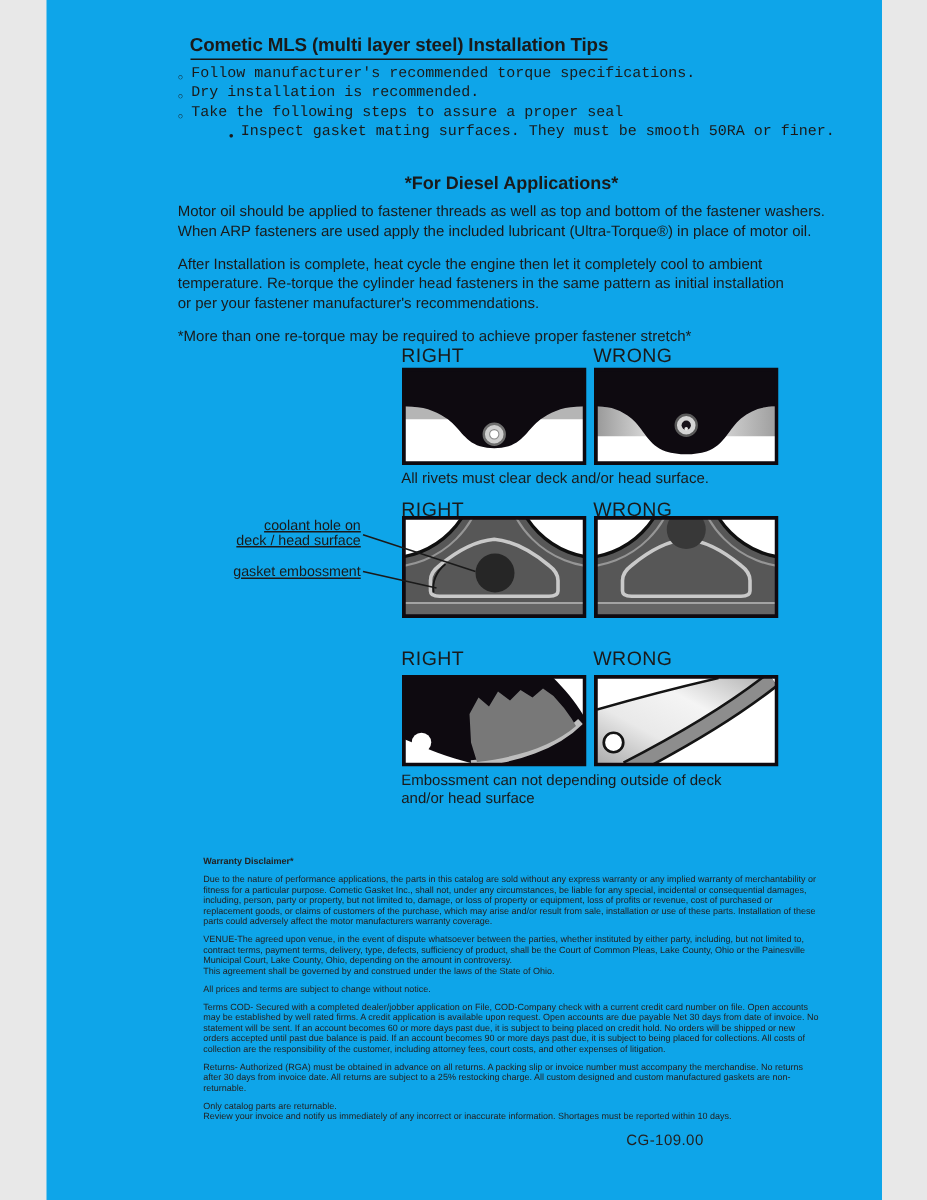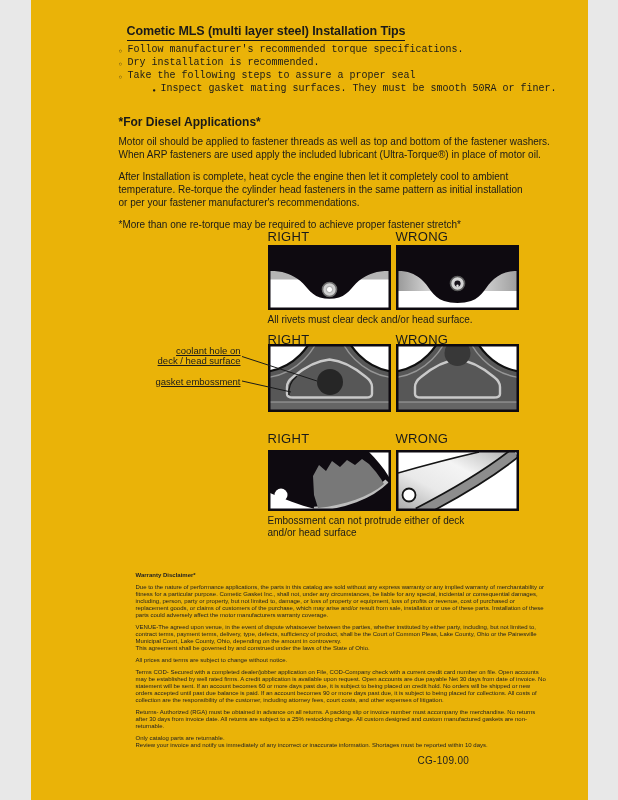--- a/index.html
+++ b/index.html
@@ -1,30 +1,30 @@
 <!DOCTYPE html>
 <html><head>
 <meta charset="utf-8">
 <style>
   html,body{margin:0;padding:0;background:#e8e8e8;}
   .page{
-    position:relative;width:557px;height:800px;margin:0 auto;background:#eab308;
+    position:relative;width:557px;height:800px;margin:0 auto;background:#0ea5e9;
     font-family:"Liberation Sans","DejaVu Sans",sans-serif;color:#1a1a1a;overflow:hidden;
   }
   .abs{position:absolute;}
   .title{
     font-size:12.5px;font-weight:bold;letter-spacing:-0.1px;
     border-bottom:1.5px solid #151515;padding-bottom:2px;display:inline-block;
   }
   .bullets{font-size:10px;line-height:13px;}
   .b1{position:relative;padding-left:9px;}
   .b1::before{content:"○";position:absolute;left:0;top:2px;font-size:6px;}
   .b2{position:relative;padding-left:8px;margin-left:34px;}
   .b2::before{content:"●";position:absolute;left:0;top:2px;font-size:5.5px;}
-  .diesel-h{font-size:12px;font-weight:bold;margin:0 0 6px 0;}
+  .diesel-h{font-size:12px;font-weight:bold;margin:0 0 6px 0;text-align:center;}
   .para{font-size:10px;line-height:13px;margin:0 0 9px 0;white-space:pre-line;width:440px;}
   .dg{position:absolute;}
   .dg-head{position:absolute;top:0;width:123px;text-align:left;font-size:13px;letter-spacing:.3px;}
   .panel{position:absolute;}
   .caption{position:absolute;font-size:10px;line-height:11.5px;white-space:pre-line;}
   .lab{position:absolute;width:100px;text-align:right;font-size:9.5px;line-height:9.5px;white-space:pre-line;text-decoration:underline;}
   .overlay{position:absolute;left:0;top:0;pointer-events:none;}
   .legal{font-size:6px;line-height:7px;color:#222;width:412px;}
   .legal p{margin:0 0 5px 0;white-space:pre-line;}
   .legal-h{font-weight:bold;font-size:6px;margin:0 0 5px 0;}
@@ -197,21 +197,21 @@
         <rect x="2" y="2" width="119" height="57" fill="#ffffff"></rect>
         <path d="M2,23 C30,15 57,8 83,2 L112,2 C86,24 57,45 26,61 L2,61 Z" fill="url(#g3)"></path>
         <path d="M2,23 C30,15 57,8 83,2" stroke="#141414" stroke-width="1.6" fill="none"></path>
         <path d="M22,63 C55,46 90,26 119,3" stroke="#141414" stroke-width="12" fill="none"></path>
         <path d="M22,63 C55,46 90,26 119,3" stroke="#8d8d8d" stroke-width="8.5" fill="none"></path>
         <circle cx="13" cy="45" r="6.5" fill="#ffffff" stroke="#141414" stroke-width="1.8"></circle>
       </g>
       <rect x="1.25" y="1.25" width="120.5" height="58.5" fill="none" stroke="#0e0a10" stroke-width="2.5"></rect>
     </svg>
 
-    <div class="caption" style="left:0;top:84px;">Embossment can not protrude either of deck
+    <div class="caption" style="left:0;top:84px;">Embossment can not depending outside of deck
 and/or head surface</div>
   </div>
 
   <div class="abs legal" style="left:105px;top:572px;">
     <div class="legal-h">Warranty Disclaimer*</div>
     <p>Due to the nature of performance applications, the parts in this catalog are sold without any express warranty or any implied warranty of merchantability or fitness for a particular purpose.  Cometic Gasket Inc., shall not, under any circumstances, be liable for any special, incidental or consequential damages, including, person, party or property, but not limited to, damage, or loss of property or equipment, loss of profits or revenue, cost of purchased or replacement goods, or claims of customers of the purchase, which may arise and/or result from sale, installation or use of these parts.  Installation of these parts could adversely affect the motor manufacturers warranty coverage.</p>
     <p>VENUE-The agreed upon venue, in the event of dispute whatsoever between the parties, whether instituted by either party, including, but not limited to, contract terms, payment terms, delivery, type, defects, sufficiency of product, shall be the Court of Common Pleas, Lake County, Ohio or the Painesville Municipal Court, Lake County, Ohio, depending on the amount in controversy.
 This agreement shall be governed by and construed under the laws of the State of Ohio.</p>
     <p>All prices and terms are subject to change without notice.</p>
     <p>Terms COD- Secured with a completed dealer/jobber application on File, COD-Company check with a current credit card number on file.  Open accounts may be established by well rated firms.  A credit application is available upon request.  Open accounts are due payable Net 30 days from date of invoice.  No statement will be sent.  If an account becomes 60 or more days past due, it is subject to being placed on credit hold.  No orders will be shipped or new orders accepted until past due balance is paid.  If an account becomes 90 or more days past due, it is subject to being placed for collections.  All costs of collection are the responsibility of the customer, including attorney fees, court costs, and other expenses of litigation.</p>

